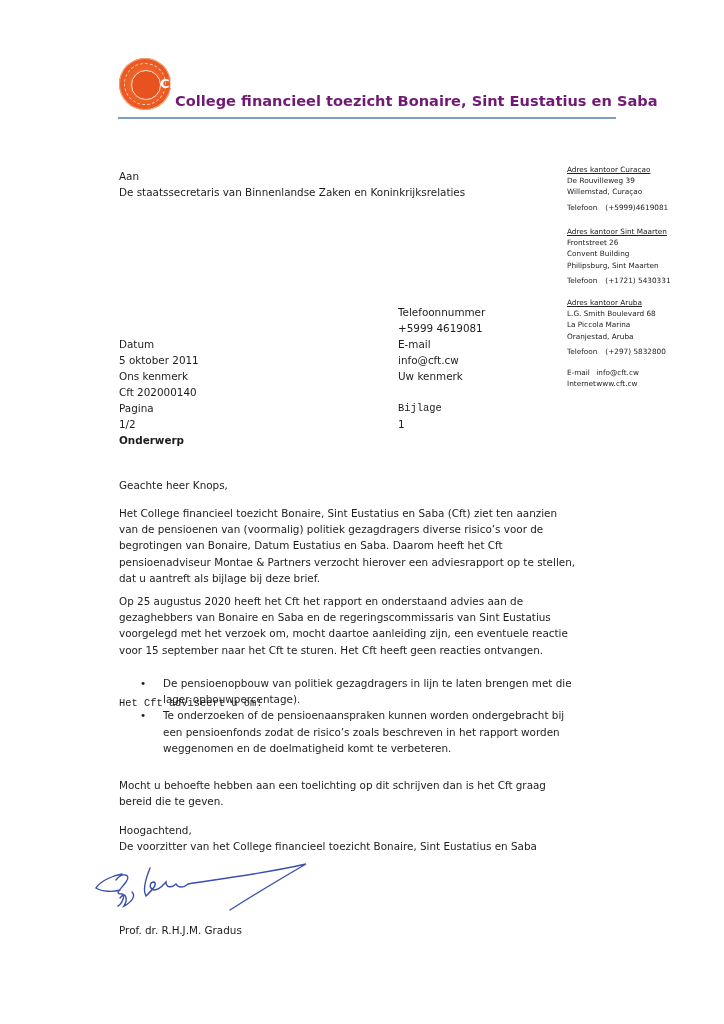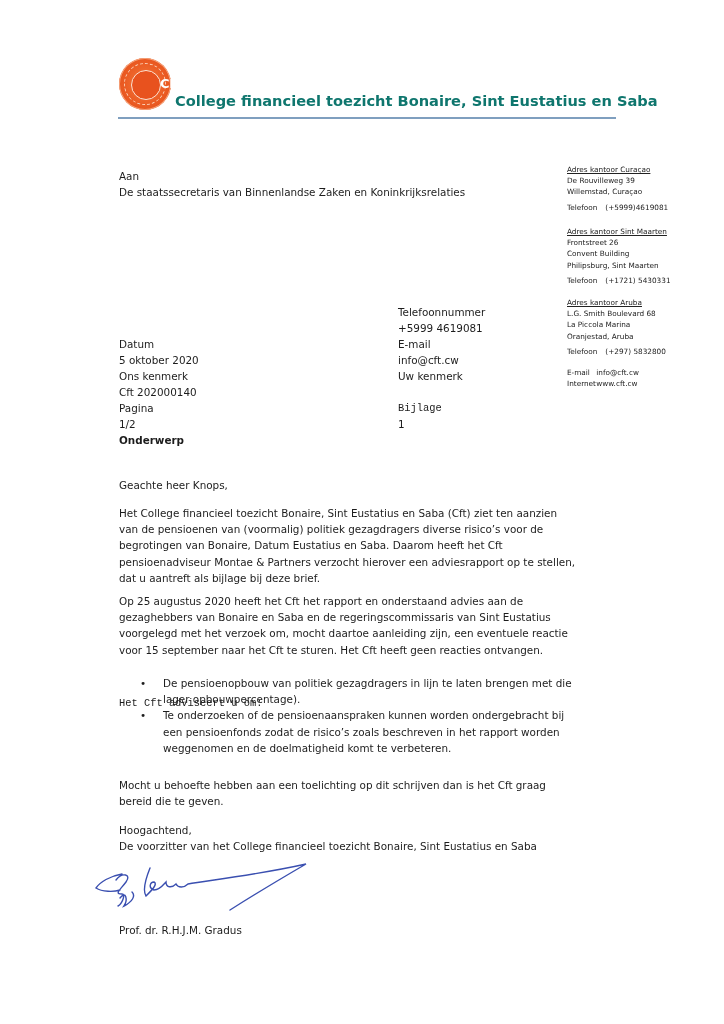--- a/index.html
+++ b/index.html
@@ -10,21 +10,21 @@
     
     .logo { position: absolute; left: 119px; top: 58px; width: 52px; height: 52px; border-radius: 50%;
       background: radial-gradient(circle at 50% 50%, #f47a3c 0%, #ea5a22 60%, #e24f1b 100%);
       box-shadow: 0 0 0 1px #f5a27a inset; }
     .logo .ring { position: absolute; left: 5px; top: 5px; width: 40px; height: 40px; border-radius: 50%;
       border: 1px dashed #fbd2b8; }
     .logo .inner { position: absolute; left: 12px; top: 12px; width: 28px; height: 28px; border-radius: 50%;
       background: #e8521e; border: 1px solid #fbe3d4; }
     .logo .txt { position: absolute; left: 0; top: 18px; width: 52px; text-align: center;
       font-family: "DejaVu Sans", sans-serif; font-weight: bold; font-size: 13px; color: #ffffff; letter-spacing: -0.5px; padding-left: 28px; }
-    .org-title { position: absolute; left: 175px; top: 92px; font-size: 14.6px; font-weight: bold; color: #0f766e;
+    .org-title { position: absolute; left: 175px; top: 92px; font-size: 14.6px; font-weight: bold; color: #701a75;
       white-space: nowrap; }
     .header-rule { position: absolute; left: 118px; top: 117px; width: 498px; height: 2px; background: #7f9fbf; }
 
     
     .addr { position: absolute; left: 567px; font-size: 7.3px; line-height: 11.2px; color: #222; white-space: nowrap; }
     .addr .h { text-decoration: underline; }
     .addr .tel { margin-top: 4px; }
     .addr .tel span.lbl { display: inline-block; width: 36px; }
     .addr-row span.lbl { display: inline-block; width: 27px; }
 
@@ -78,21 +78,21 @@
     <div class="addr-row"><span class="lbl">Internet</span> <span>www.cft.cw</span></div>
   </div>
 
   <div class="t" style="left:119px; top:168px;">Aan</div>
   <div class="t" style="left:119px; top:184px;">De staatssecretaris van Binnenlandse Zaken en Koninkrijksrelaties</div>
 
   <div class="t" style="left:398px; top:304px;">Telefoonnummer</div>
   <div class="t" style="left:398px; top:320px;">+5999 4619081</div>
   <div class="t" style="left:119px; top:336px;">Datum</div>
   <div class="t" style="left:398px; top:336px;">E-mail</div>
-  <div class="t" style="left:119px; top:352px;">5 oktober 2020</div>
+  <div class="t" style="left:119px; top:352px;">5 oktober 2011</div>
   <div class="t" style="left:398px; top:352px;">info@cft.cw</div>
   <div class="t" style="left:119px; top:368px;">Ons kenmerk</div>
   <div class="t" style="left:398px; top:368px;">Uw kenmerk</div>
   <div class="t" style="left:119px; top:384px;">Cft 202000140</div>
   <div class="t" style="left:119px; top:400px;">Pagina</div>
   <div class="t" style="left:398px; top:400px;font-family:Liberation Mono, monospace;">Bijlage</div>
   <div class="t" style="left:119px; top:416px;">1/2</div>
   <div class="t" style="left:398px; top:416px;">1</div>
   <div class="t" style="left:119px; top:432px;font-weight:bold;">Onderwerp</div>
 

